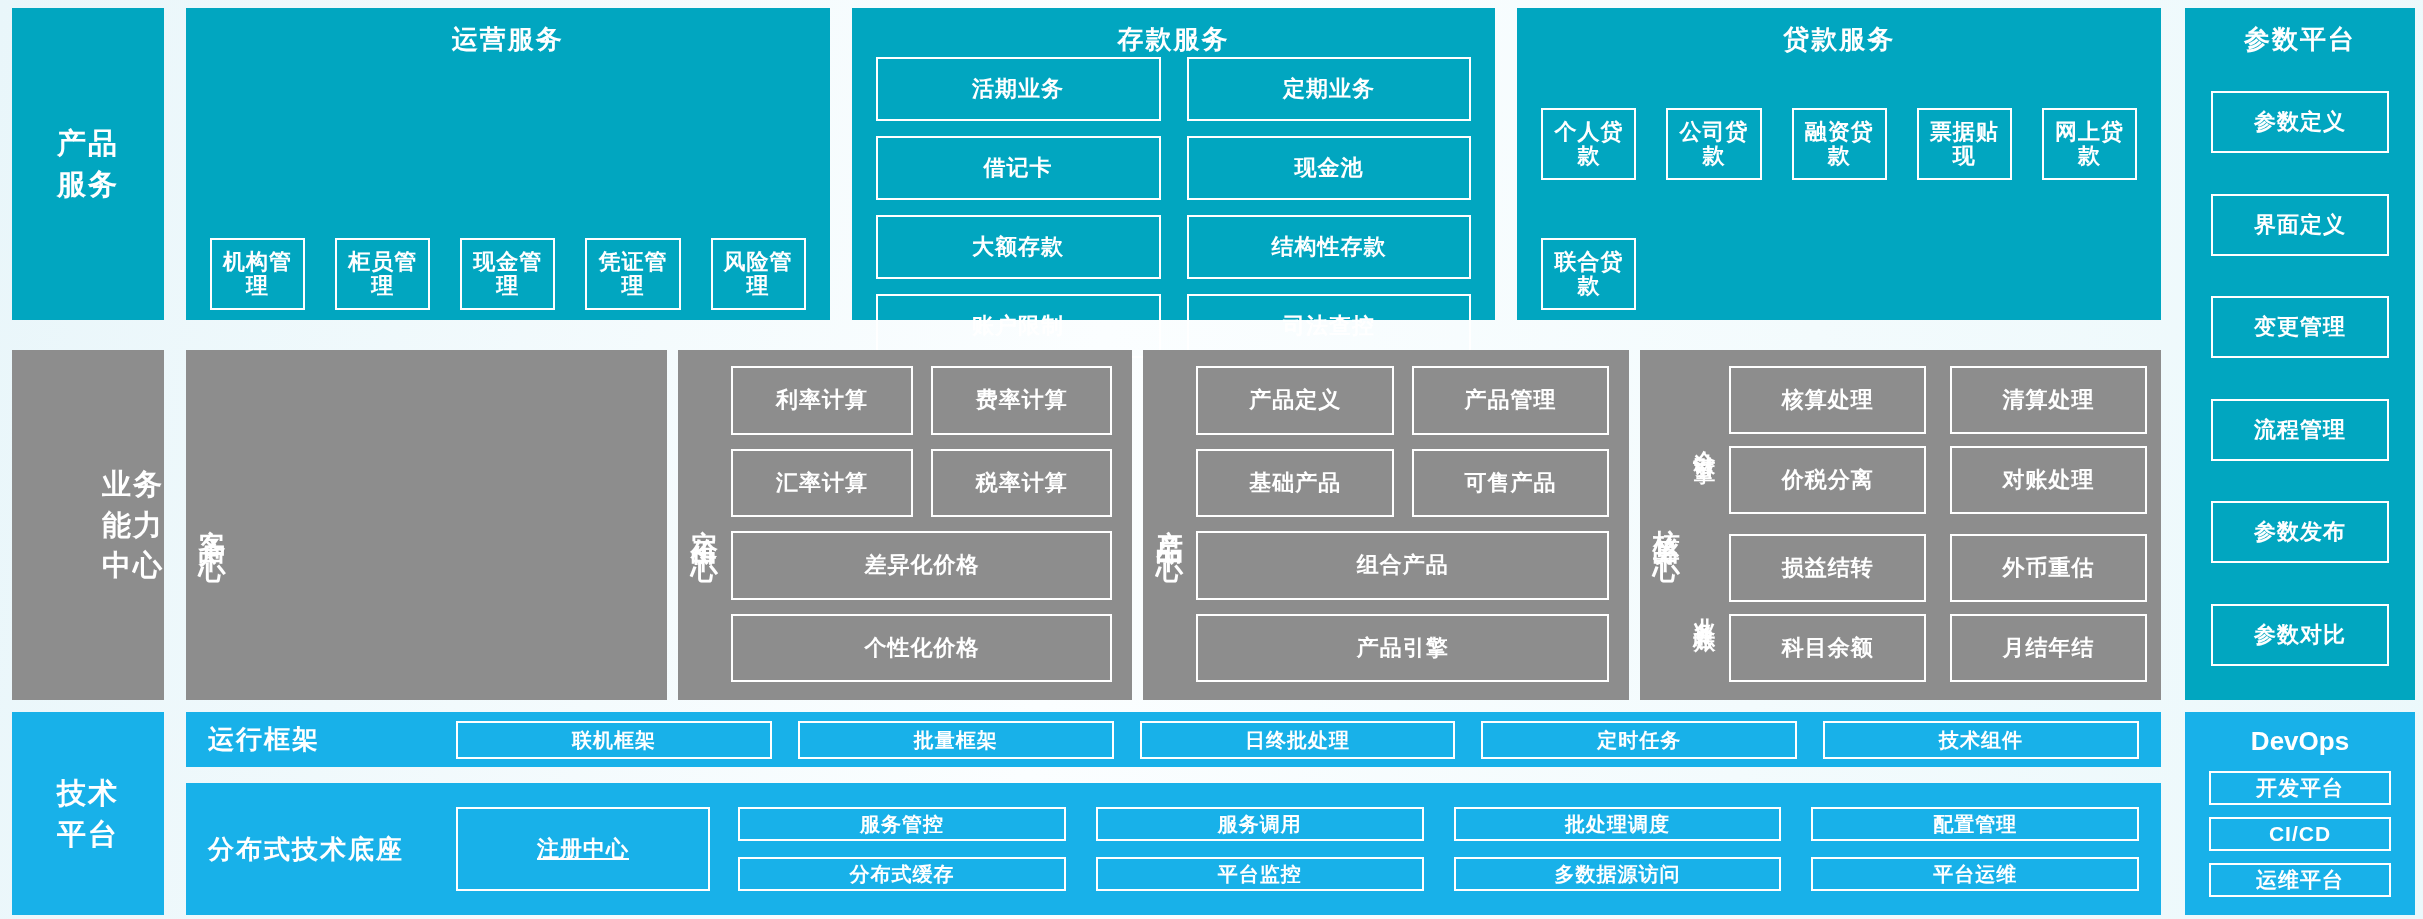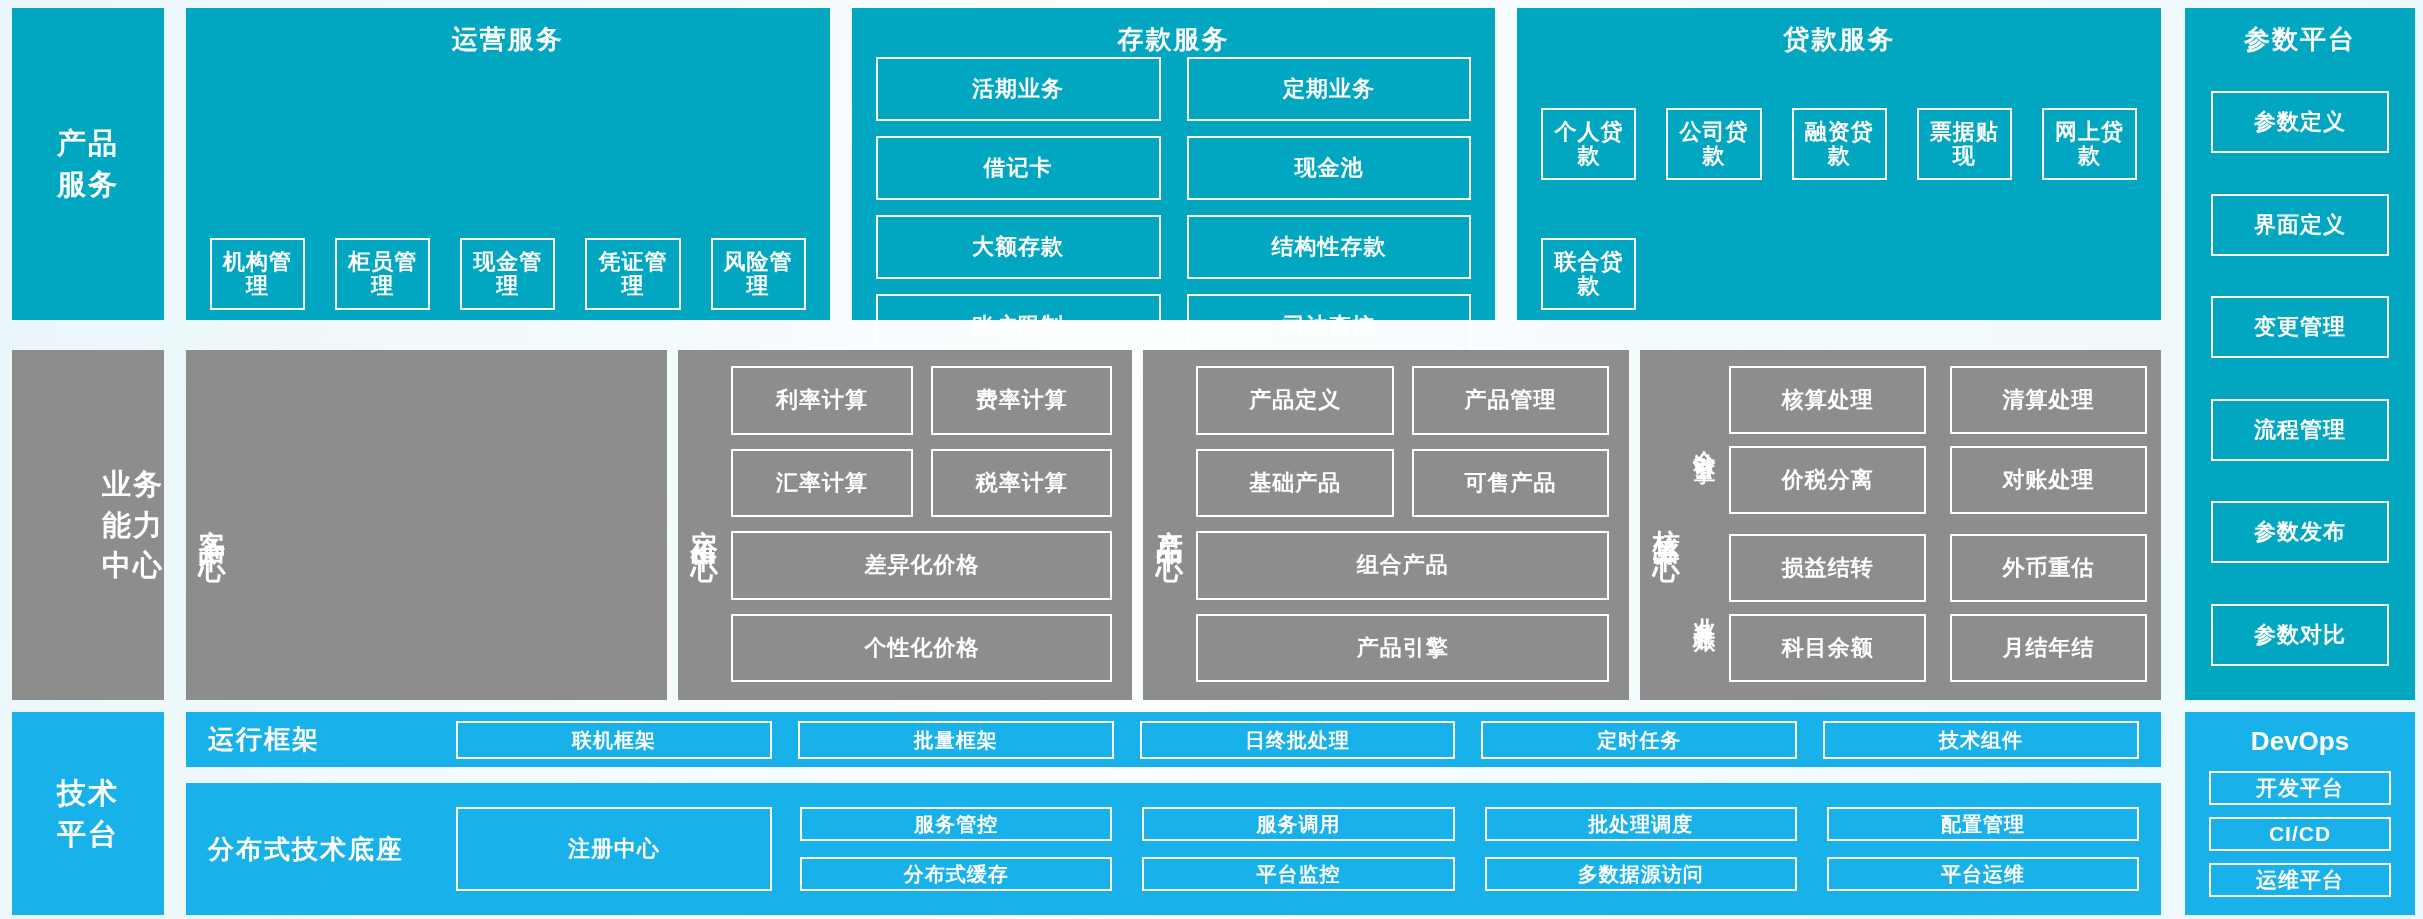--- a/index.html
+++ b/index.html
@@ -102,21 +102,21 @@
   .tech-main { grid-column: 3; grid-row: 5; display: flex; flex-direction: column; gap: 16px; }
   .band { background: #18B1E9; display: flex; align-items: center; }
   .band1 { height: 55px; padding: 12px 22px; }
   .band2 { flex: 1; padding: 14px 22px; }
   .band-label {
     color:#fff; font-size: 26px; font-weight: bold; letter-spacing: 2px;
     width: 248px; flex: none;
   }
   .band1-boxes { flex: 1; display: flex; gap: 26px; }
   .band1-boxes .box { flex: 1; height: 38px; font-size: 20px; }
-  .reg-box { width: 316px; height: 84px; margin-right: 28px; flex: none; }
+  .reg-box { width: 254px; height: 84px; margin-right: 28px; flex: none; text-decoration: underline; }
   .band2-grid {
     flex: 1; display: grid;
     grid-template-columns: repeat(4,1fr); grid-template-rows: 34px 34px;
     gap: 16px 30px;
   }
   .band2-grid .box { font-size: 20px; }
   
   .param-panel {
     grid-column: 5; grid-row: 1 / 4; background: #01A6C0;
     display: flex; flex-direction: column;

